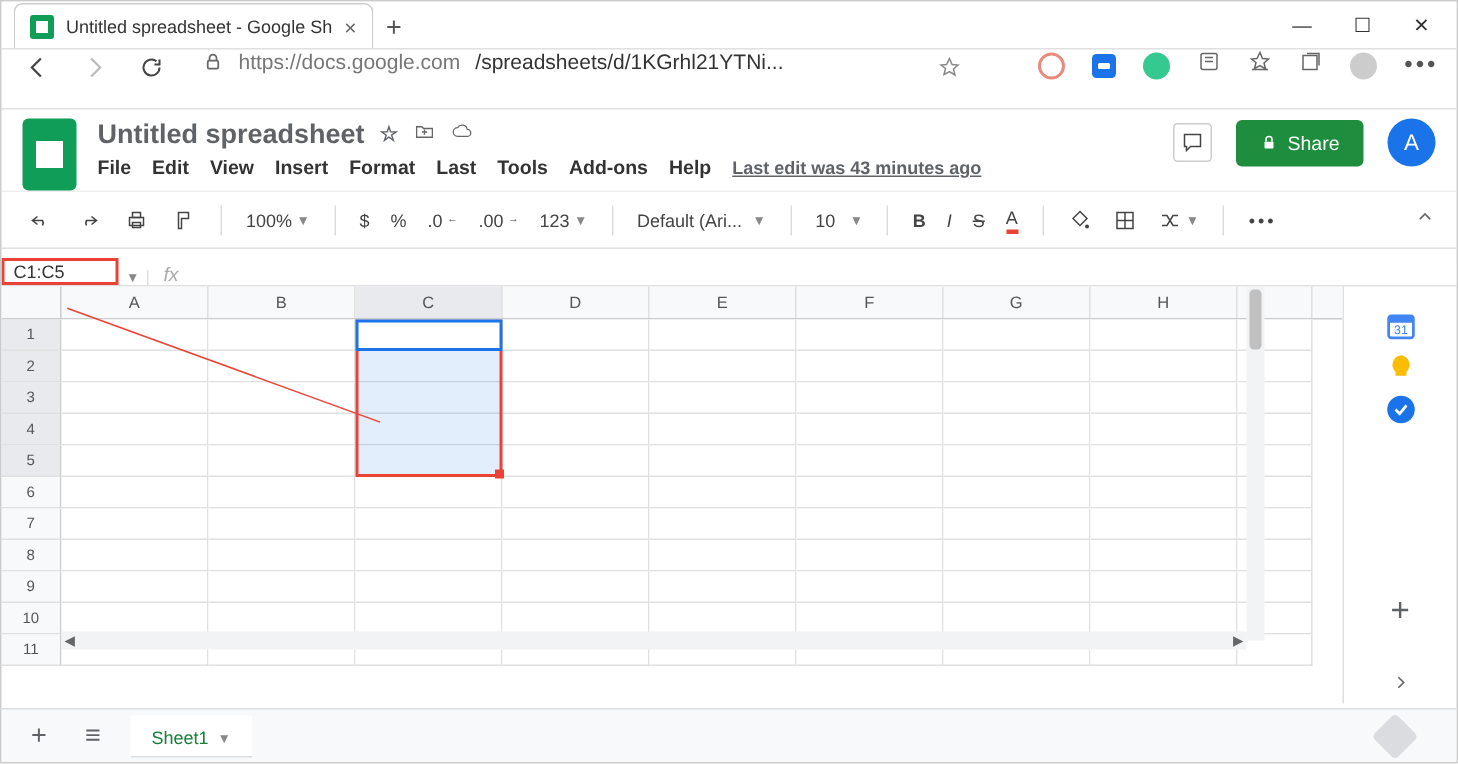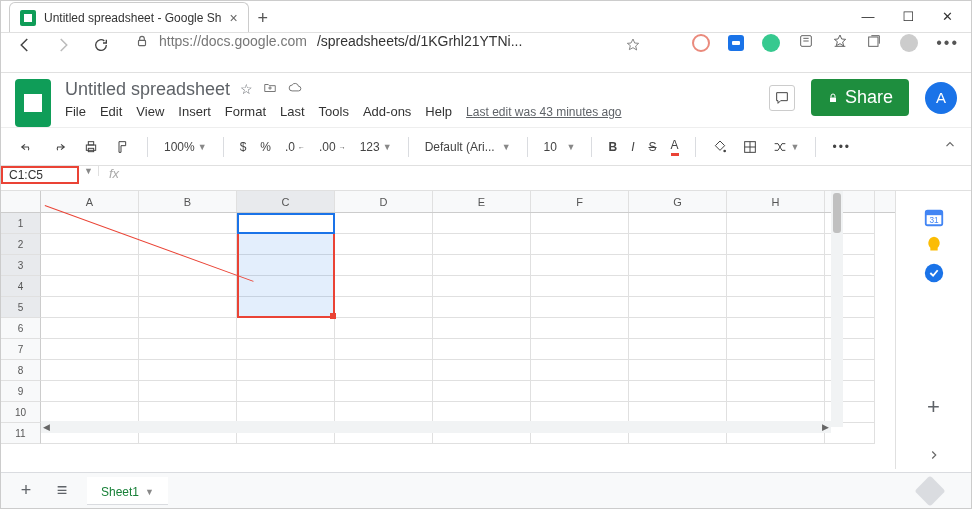--- a/index.html
+++ b/index.html
@@ -23,43 +23,43 @@
 .url-path { color: #333; }
 .addr-right { margin-left: auto; display: flex; align-items: center; gap: 18px; }
 .circ-icon { width: 18px; height: 18px; border-radius: 50%; }
 .ext-blue { background: #1a73e8; border-radius: 3px; width: 16px; height: 16px; position:relative; }
 .ext-blue::after{content:"";position:absolute;width:8px;height:4px;background:#fff;left:4px;top:6px;border-radius:1px;}
 
 
 .sheets-header { display: flex; align-items: flex-start; padding: 6px 14px 0 14px; gap: 14px; }
 .logo { width: 36px; height: 48px; background: #0f9d58; border-radius: 4px; display: flex; align-items: center; justify-content: center; position: relative; }
 .logo::after { content:""; width: 18px; height: 18px; background: #fff; }
-.doc-area { flex: 1; display: flex; flex-direction: column; }
+.doc-area { flex: 1; display: flex; flex-direction: column; font-weight: bold; }
 .doc-title-row { display: flex; align-items: center; gap: 10px; }
 .doc-title { font-size: 18px; color: #5f6368; }
 .title-icons { display: flex; gap: 10px; color: #5f6368; font-size: 14px; }
 .menu-row { display: flex; align-items: flex-end; gap: 14px; font-size: 13px; color: #333; margin-top: 4px; }
 .menu-row .menu-item { cursor: pointer; }
 .last-edit { color: #5f6368; text-decoration: underline; cursor: pointer; font-size: 12px; }
 .header-right { display: flex; align-items: center; gap: 16px; }
 .comment-btn { width: 26px; height: 26px; border: 1px solid #ccc; border-radius: 3px; display: flex; align-items: center; justify-content: center; cursor: pointer; }
-.share-btn { background: #1e8e3e; color: #fff; padding: 8px 16px; border-radius: 4px; font-size: 18px; font-weight: 500; display: flex; align-items: center; gap: 6px; cursor: pointer; }
+.share-btn { background: #1e8e3e; color: #fff; padding: 8px 16px; border-radius: 4px; font-size: 13px; font-weight: 500; display: flex; align-items: center; gap: 6px; cursor: pointer; }
 .avatar { width: 32px; height: 32px; border-radius: 50%; background: #1a73e8; color: #fff; display: flex; align-items: center; justify-content: center; font-size: 15px; font-weight: 500; }
 
 
 .toolbar { height: 38px; border-top: 1px solid #eee; display: flex; align-items: center; padding: 0 14px; gap: 6px; font-size: 12px; color: #444; }
 .tb-group { display: flex; align-items: center; gap: 8px; }
 .tb-sep { width: 1px; height: 20px; background: #dadce0; margin: 0 6px; }
 .tb-btn { cursor: pointer; padding: 3px 4px; display: flex; align-items: center; gap: 3px; }
 .tb-btn svg { display: block; }
 .caret { font-size: 9px; color: #888; }
 .collapse-caret { margin-left: auto; cursor: pointer; color: #666; }
 
 
-.formula-row { height: 26px; border-top: 1px solid #e0e0e0; border-bottom: 1px solid #e0e0e0; display: flex; align-items: flex-start; }
+.formula-row { height: 26px; border-top: 1px solid #e0e0e0; border-bottom: 1px solid #e0e0e0; display: flex; align-items: flex-end; }
 .name-box { width: 78px; border: 2px solid #ea4335; font-size: 12px; display: flex; align-items: center; padding: 0 6px; color: #333; }
 .name-caret { width: 20px; display: flex; align-items: center; justify-content: center; border-right: 1px solid #e0e0e0; color: #888; font-size: 9px; }
 .fx-label { width: 30px; display: flex; align-items: center; justify-content: center; color: #aaa; font-style: italic; font-size: 13px; }
 .fx-input { flex: 1; border: none; outline: none; padding: 0 6px; font-size: 12px; }
 
 
 .grid-wrap { position: relative; display: flex; height: 278px; }
 .side-panel { width: 76px; border-left: 1px solid #e0e0e0; display: flex; flex-direction: column; align-items: center; padding-top: 12px; }
 .side-icon { width: 28px; height: 28px; border-radius: 6px; display:flex; align-items:center; justify-content:center; cursor: pointer; }
 .grid-body { flex: 1; overflow: hidden; position: relative; }

